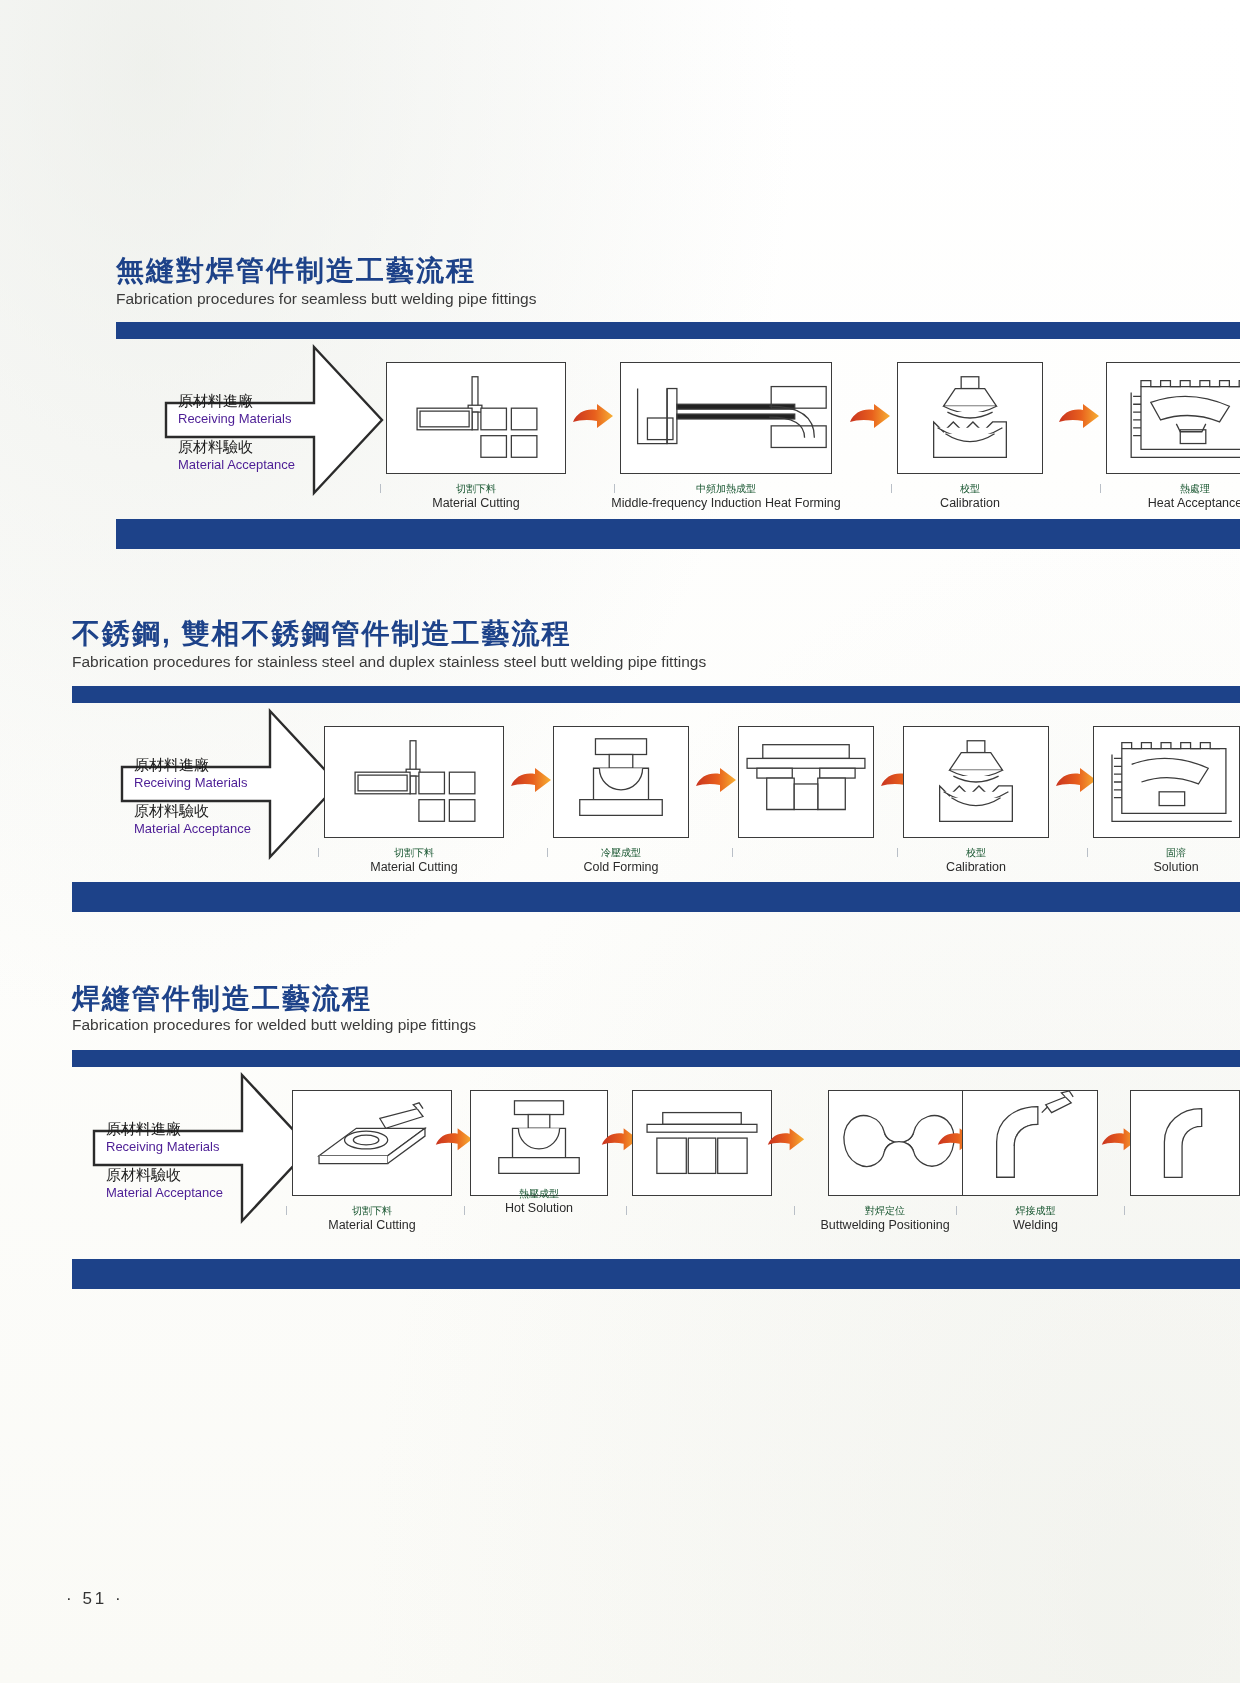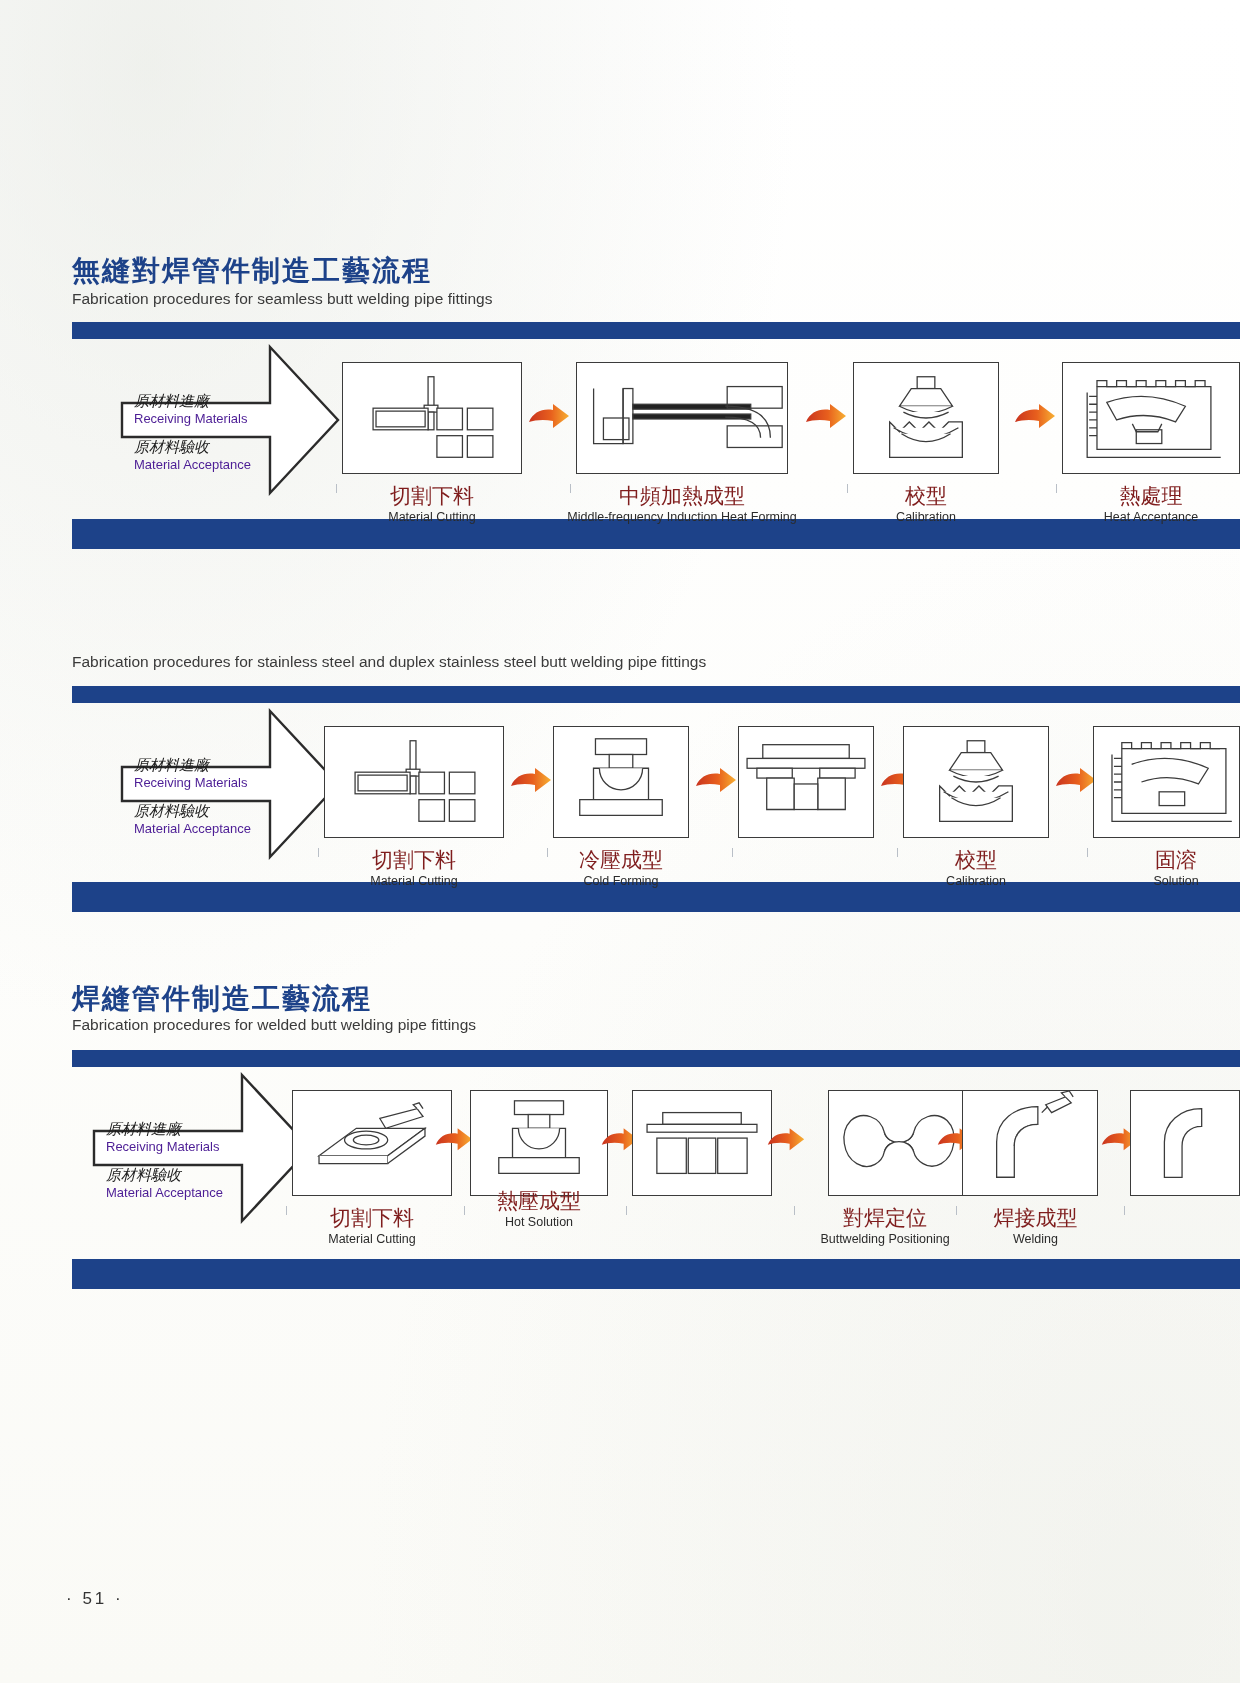--- a/index.html
+++ b/index.html
@@ -45,39 +45,39 @@
   }
   .bar-bottom{
     position:absolute;left:72px;right:0;height:30px;
     background:#1d4289;
   }
 
   
   .chevron{position:absolute;}
   .chevron svg{display:block;overflow:visible;}
   .chev-lines{position:absolute;}
-  .chev-cn{font-size:15px;color:#1a1a1a;line-height:1.25;white-space:nowrap;font-style:italic;}
+  .chev-cn{font-size:15px;color:#1a1a1a;line-height:1.25;white-space:nowrap;}
   .chev-en{font-size:13px;color:#4c1d95;line-height:1.25;white-space:nowrap;}
   .chev-grp{margin-bottom:11px;}
 
   
   .step{position:absolute;}
   .step-box{
     border:1.6px solid #3b3b3b;
     background:#ffffff;
     box-sizing:border-box;
     position:relative;
     overflow:hidden;
   }
   .step-box svg{display:block;width:100%;height:100%;}
   .step-label{
     position:absolute;left:50%;transform:translateX(-50%);
     text-align:center;white-space:nowrap;
   }
-  .lbl-cn{font-size:21px;color:#7f1d1d;line-height:1.3;}
+  .lbl-cn{font-size:10px;color:#14532d;line-height:1.3;}
   .lbl-en{font-size:12.5px;color:#2b2b2b;line-height:1.3;}
 
   
   .tick{
     position:absolute;width:1px;height:9px;background:#b9bfc7;
   }
 
   
   .arrow{position:absolute;}
   .arrow svg{display:block;}
@@ -88,21 +88,21 @@
     font-size:17px;color:#333;letter-spacing:3px;
   }
 </style>
 </head>
 <body>
 
 <div class="paper-grain"></div>
 
 <div class="page">
 
-  <div class="section" style="top:0;height:600px;">
+  <div class="section" style="top:0;height:600px;margin-left:44px;">
 
     <div class="sec-title" style="top:252px;">無縫對焊管件制造工藝流程</div>
     <div class="sec-sub" style="top:290px;">Fabrication procedures for seamless butt welding pipe fittings</div>
 
     <div class="bar-top" style="top:322px;"></div>
     <div class="bar-bottom" style="top:519px;"></div>
 
     <div class="chevron" style="left:120px;top:345px;width:220px;height:150px;">
       <svg viewBox="0 0 220 150" width="220" height="150" aria-hidden="true">
         <path d="M2 58 L150 58 L150 2 L218 75 L150 148 L150 92 L2 92 Z" fill="#ffffff" stroke="#2b2b2b" stroke-width="2.4" stroke-linejoin="miter"></path>
@@ -228,20 +228,21 @@
       <div class="step-label" style="top:120px;">
         <div class="lbl-cn">熱處理</div>
         <div class="lbl-en">Heat Acceptance</div>
       </div>
       <div class="tick" style="left:-6px;top:122px;"></div>
     </div>
   </div>
 
   <div class="section" style="top:0;height:600px;">
 
+    <div class="sec-title" style="top:615px;">不銹鋼, 雙相不銹鋼管件制造工藝流程</div>
     <div class="sec-sub" style="top:653px;">Fabrication procedures for stainless steel and duplex stainless steel butt welding pipe fittings</div>
 
     <div class="bar-top" style="top:686px;"></div>
     <div class="bar-bottom" style="top:882px;"></div>
 
     <div class="chevron" style="left:120px;top:709px;width:220px;height:150px;">
       <svg viewBox="0 0 220 150" width="220" height="150" aria-hidden="true">
         <path d="M2 58 L150 58 L150 2 L218 75 L150 148 L150 92 L2 92 Z" fill="#ffffff" stroke="#2b2b2b" stroke-width="2.4" stroke-linejoin="miter"></path>
       </svg>
     </div>

